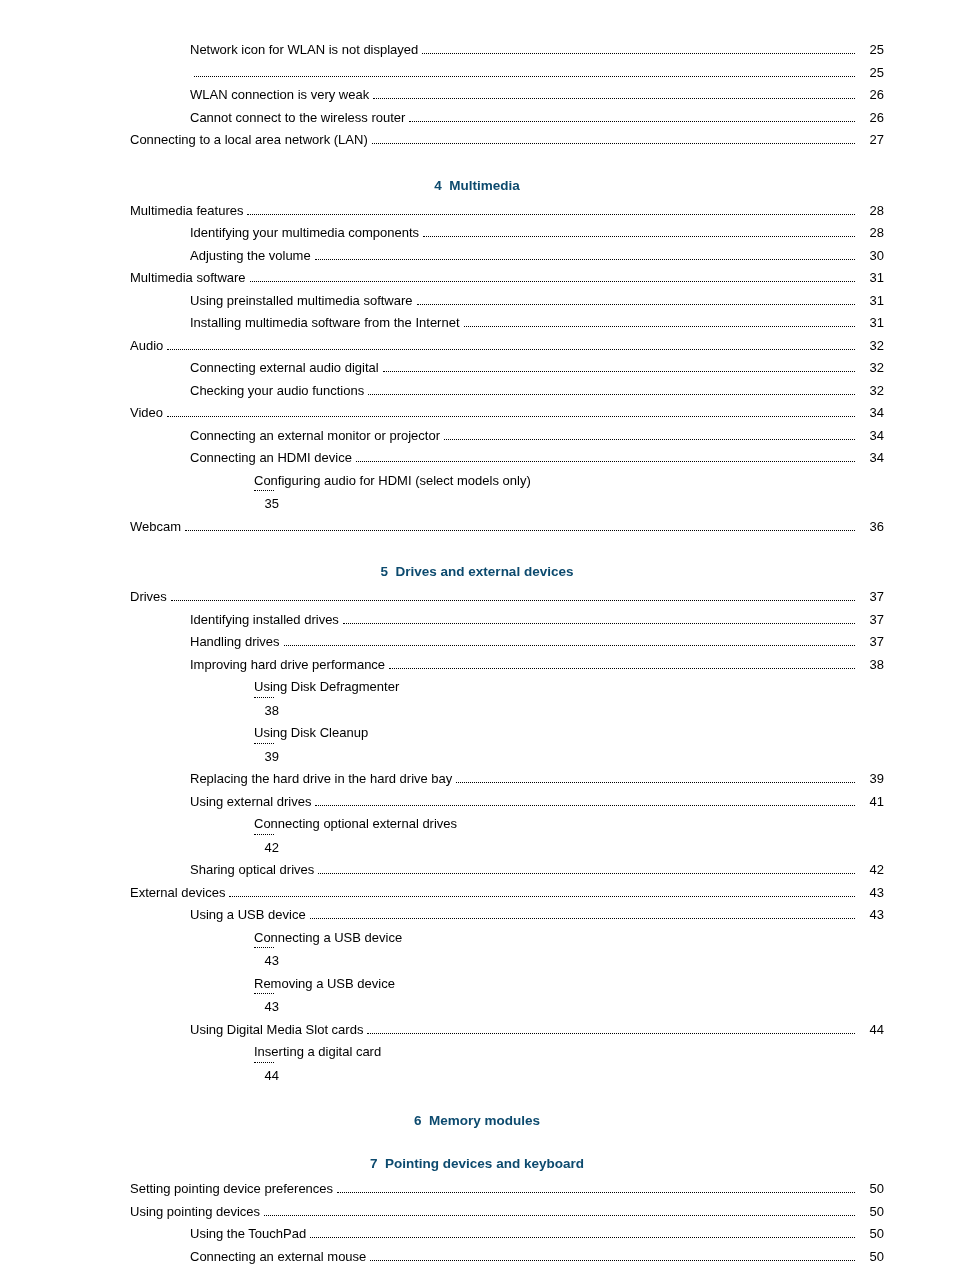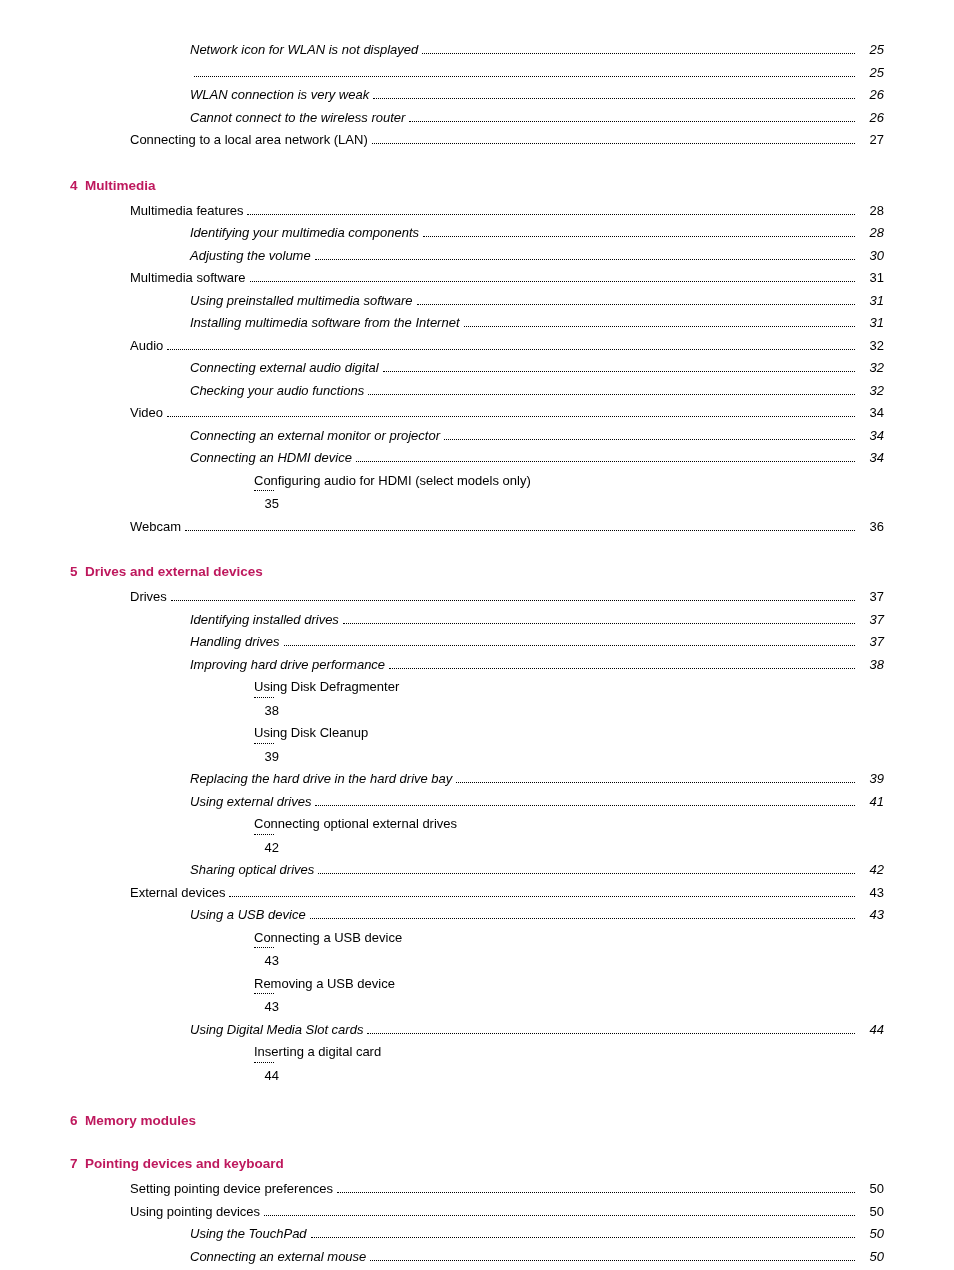--- a/index.html
+++ b/index.html
@@ -27,29 +27,30 @@
     }
     .toc-entry .page-num {
       white-space: nowrap;
       min-width: 25px;
       text-align: right;
     }
     .toc-title {
       white-space: nowrap;
     }
     .indent1 { padding-left: 60px; }
-    .indent2 { padding-left: 120px; font-style: italic; }
+    .indent2 { padding-left: 120px; }
     .indent3 { padding-left: 180px; flex-direction: column; }
 
     .section-heading {
-      color: #be185d;
+      color: #0c4a6e;
       font-weight: bold;
       margin-top: 28px;
       margin-bottom: 8px;
       font-size: 13.5px;
+      text-align: center;
     }
 
     .footer {
       margin-top: 40px;
       text-align: left;
       font-size: 12px;
       color: #8b5cf6;
     }
   </style>
 </head>

